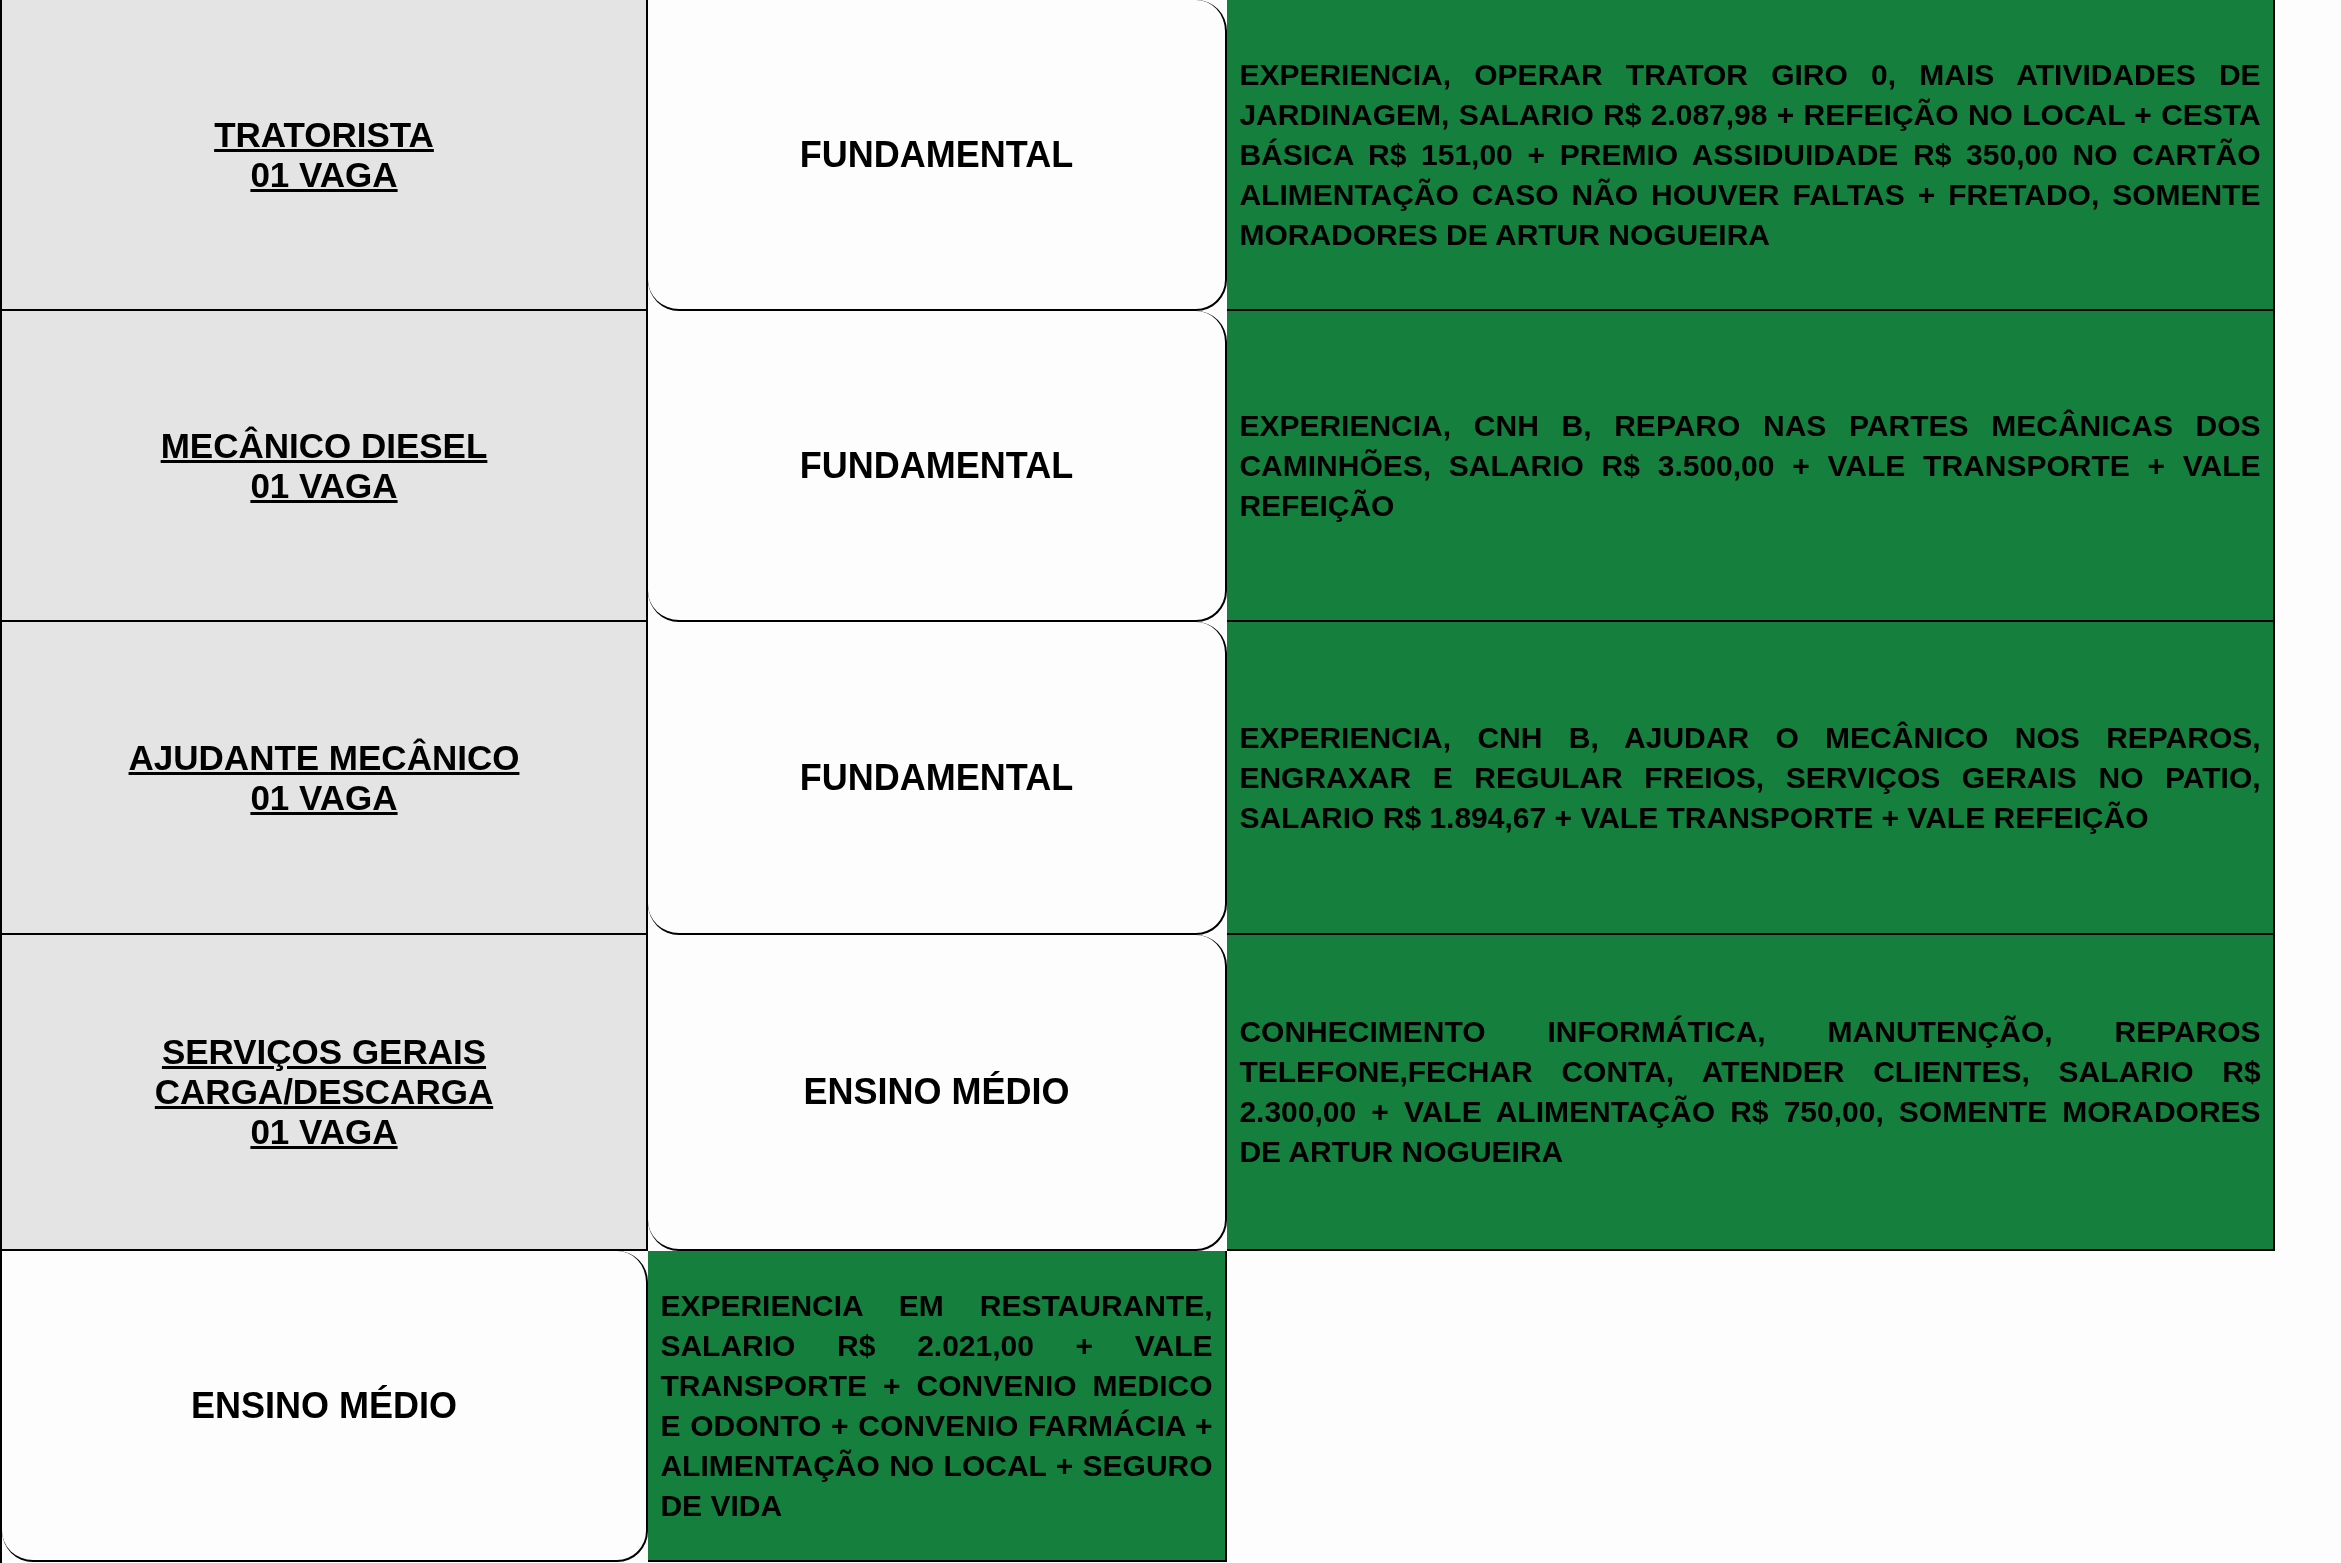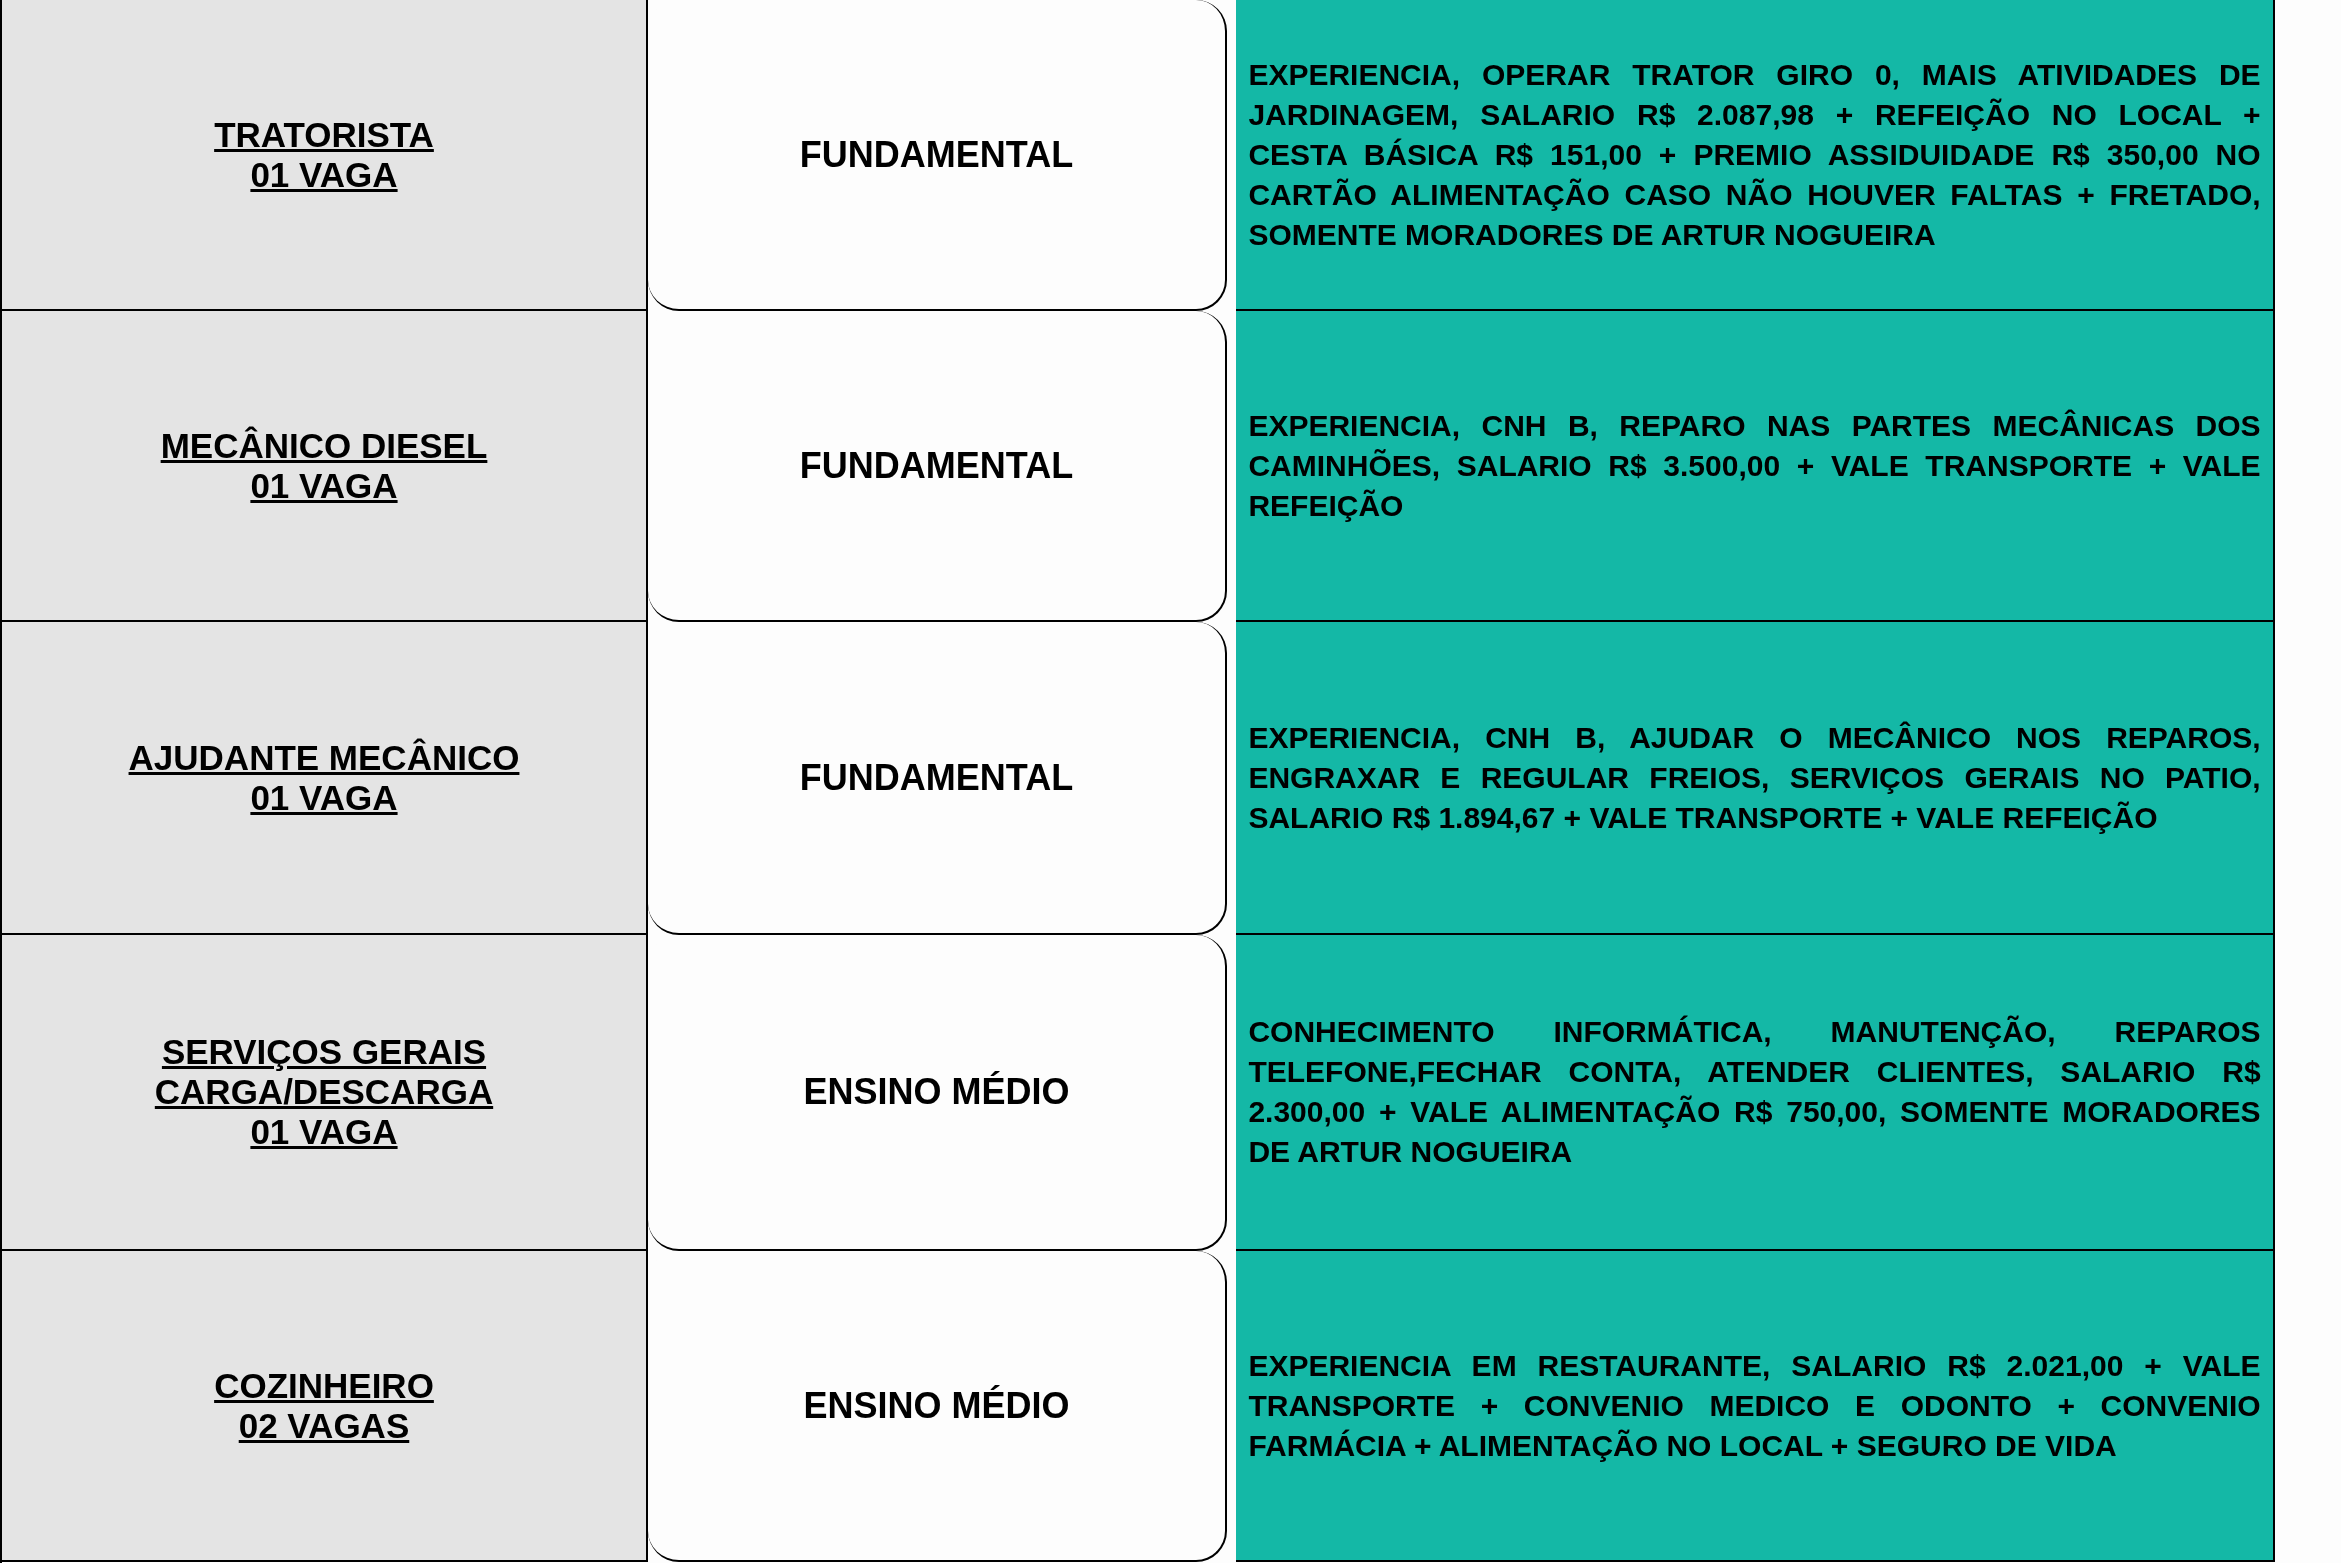--- a/index.html
+++ b/index.html
@@ -52,25 +52,24 @@
   }
   .cell.education {
     background: #fdfdfd;
     font-size: 36px;
     line-height: 40px;
     text-align: center;
     padding: 0 14px;
     border-radius: 31px;
   }
   .cell.details {
-    background: #14b8a6;
+    background: #15803d;
     font-size: 30px;
     line-height: 40px;
     padding: 0 12.4px;
-    margin-left: 9px;
   }
   .cell.details .txt {
     width: 100%;
     text-align: justify;
     text-align-last: left;
   }
 </style>
 </head>
 <body>
 
@@ -115,24 +114,20 @@
 CARGA/DESCARGA
 01 VAGA</span>
     </div>
     <div class="cell education">
       <span class="txt">ENSINO MÉDIO</span>
     </div>
     <div class="cell details">
       <div class="txt">CONHECIMENTO INFORMÁTICA, MANUTENÇÃO, REPAROS TELEFONE,FECHAR CONTA, ATENDER CLIENTES, SALARIO R$ 2.300,00 + VALE ALIMENTAÇÃO R$ 750,00, SOMENTE MORADORES DE ARTUR NOGUEIRA</div>
     </div>
 
-    <div class="cell position">
-      <span class="txt">COZINHEIRO
-02 VAGAS</span>
-    </div>
     <div class="cell education">
       <span class="txt">ENSINO MÉDIO</span>
     </div>
     <div class="cell details">
       <div class="txt">EXPERIENCIA EM RESTAURANTE, SALARIO R$ 2.021,00 + VALE TRANSPORTE + CONVENIO MEDICO E ODONTO + CONVENIO FARMÁCIA + ALIMENTAÇÃO NO LOCAL + SEGURO DE VIDA</div>
     </div>
 
   </div>
 </div>
 

